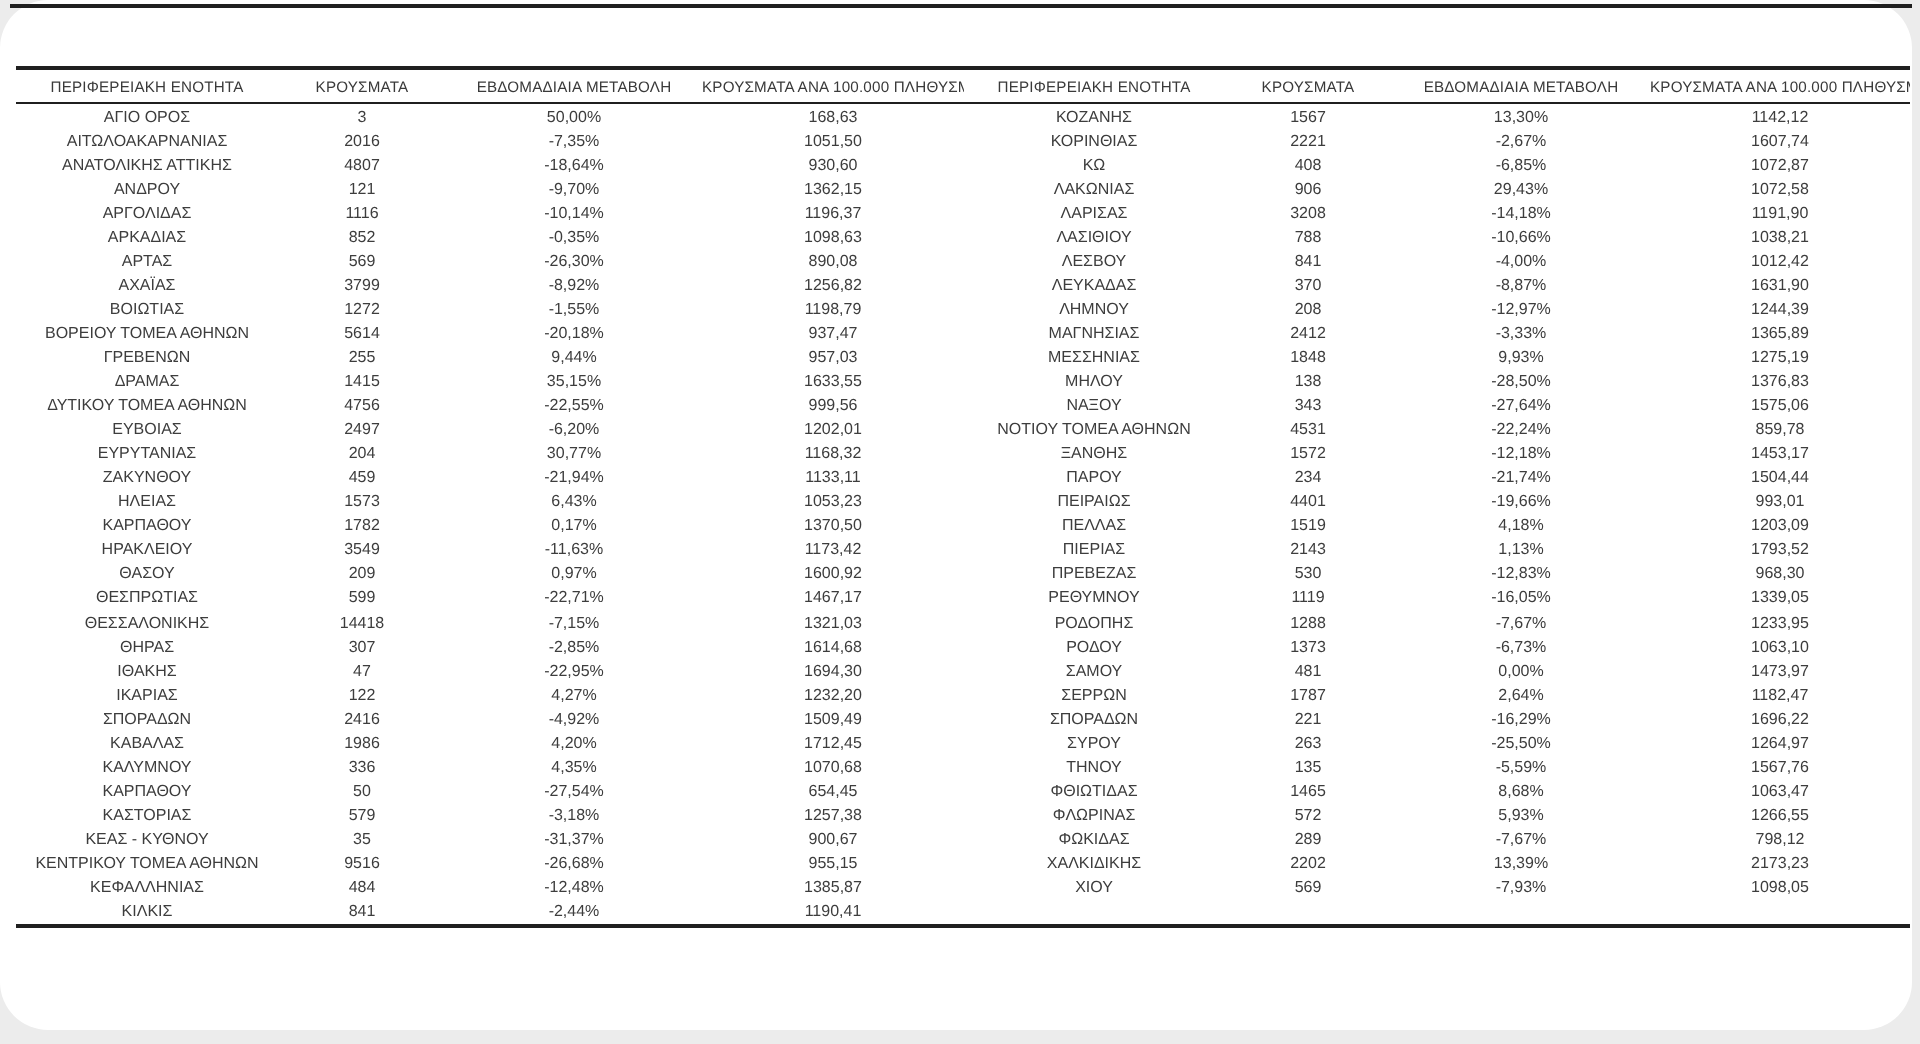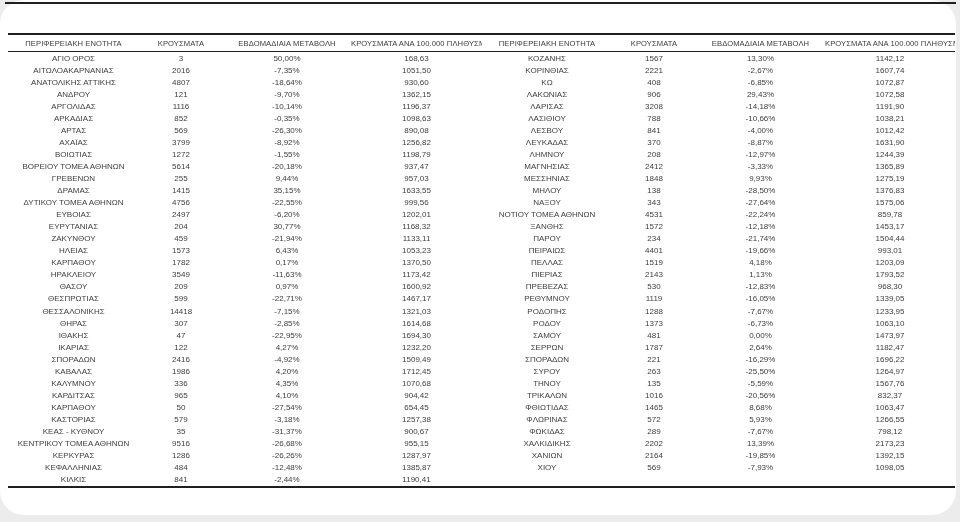--- a/index.html
+++ b/index.html
@@ -358,30 +358,20 @@
           <div class="cell">ΚΑΛΥΜΝΟΥ</div>
           <div class="cell">336</div>
           <div class="cell">4,35%</div>
           <div class="cell">1070,68</div>
           <div class="cell">ΤΗΝΟΥ</div>
           <div class="cell">135</div>
           <div class="cell">-5,59%</div>
           <div class="cell">1567,76</div>
         </div>
         <div class="grid-row data-row">
-          <div class="cell">ΚΑΡΔΙΤΣΑΣ</div>
-          <div class="cell">965</div>
-          <div class="cell">4,10%</div>
-          <div class="cell">904,42</div>
-          <div class="cell">ΤΡΙΚΑΛΩΝ</div>
-          <div class="cell">1016</div>
-          <div class="cell">-20,56%</div>
-          <div class="cell">832,37</div>
-        </div>
-        <div class="grid-row data-row">
           <div class="cell">ΚΑΡΠΑΘΟΥ</div>
           <div class="cell">50</div>
           <div class="cell">-27,54%</div>
           <div class="cell">654,45</div>
           <div class="cell">ΦΘΙΩΤΙΔΑΣ</div>
           <div class="cell">1465</div>
           <div class="cell">8,68%</div>
           <div class="cell">1063,47</div>
         </div>
         <div class="grid-row data-row">
@@ -408,30 +398,20 @@
           <div class="cell">ΚΕΝΤΡΙΚΟΥ ΤΟΜΕΑ ΑΘΗΝΩΝ</div>
           <div class="cell">9516</div>
           <div class="cell">-26,68%</div>
           <div class="cell">955,15</div>
           <div class="cell">ΧΑΛΚΙΔΙΚΗΣ</div>
           <div class="cell">2202</div>
           <div class="cell">13,39%</div>
           <div class="cell">2173,23</div>
         </div>
         <div class="grid-row data-row">
-          <div class="cell">ΚΕΡΚΥΡΑΣ</div>
-          <div class="cell">1286</div>
-          <div class="cell">-26,26%</div>
-          <div class="cell">1287,97</div>
-          <div class="cell">ΧΑΝΙΩΝ</div>
-          <div class="cell">2164</div>
-          <div class="cell">-19,85%</div>
-          <div class="cell">1392,15</div>
-        </div>
-        <div class="grid-row data-row">
           <div class="cell">ΚΕΦΑΛΛΗΝΙΑΣ</div>
           <div class="cell">484</div>
           <div class="cell">-12,48%</div>
           <div class="cell">1385,87</div>
           <div class="cell">ΧΙΟΥ</div>
           <div class="cell">569</div>
           <div class="cell">-7,93%</div>
           <div class="cell">1098,05</div>
         </div>
         <div class="grid-row data-row">

